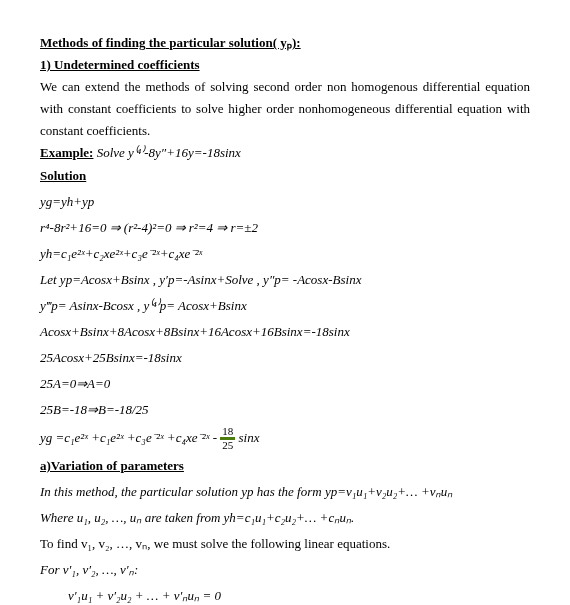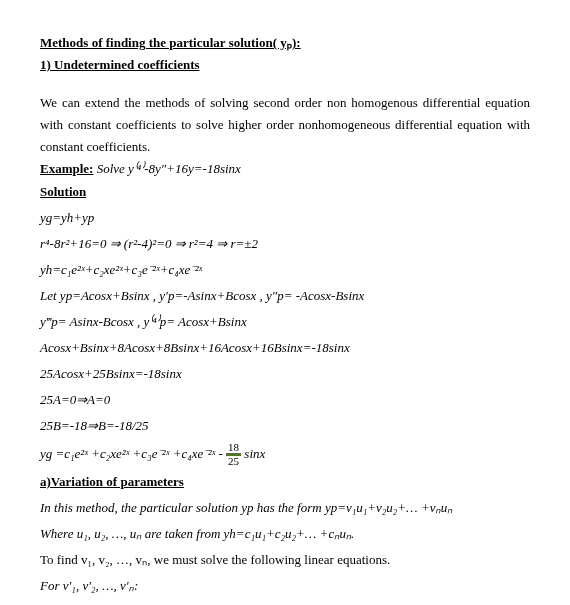--- a/index.html
+++ b/index.html
@@ -19,21 +19,20 @@
   }
   .eq {
     font-style: italic;
     margin: 4px 0;
   }
   .indent {
     margin-left: 28px;
   }
   .justify {
     text-align: justify;
-    margin-top: 16px;
   }
   .frac {
     display: inline-block;
     vertical-align: middle;
     text-align: center;
     font-style: normal;
     line-height: 1;
   }
   .frac .num { display:block; border-bottom:3px solid #4d7c0f; padding:0 2px; font-size:0.85em;}
   .frac .den { display:block; padding:0 2px; font-size:0.85em;}
@@ -49,29 +48,29 @@
 <div>
   <span class="underline-bold-italic">Example:</span>
   <span class="eq">  Solve  y⁽⁴⁾-8y″+16y=-18sinx</span>
 </div>
 
 <div class="underline-bold-italic">Solution</div>
 
 <div class="eq">yg=yh+yp</div>
 <div class="eq">r⁴-8r²+16=0 ⇒ (r²-4)²=0 ⇒ r²=4 ⇒ r=±2</div>
 <div class="eq">yh=c₁e²ˣ+c₂xe²ˣ+c₃e⁻²ˣ+c₄xe⁻²ˣ</div>
-<div class="eq">Let  yp=Acosx+Bsinx ,  y′p=-Asinx+Bcosx ,    y″p= -Acosx-Bsinx</div>
+<div class="eq">Let  yp=Acosx+Bsinx ,  y′p=-Asinx+Solve ,    y″p= -Acosx-Bsinx</div>
 <div class="eq">y‴p= Asinx-Bcosx  ,  y⁽⁴⁾p= Acosx+Bsinx</div>
 <div class="eq">Acosx+Bsinx+8Acosx+8Bsinx+16Acosx+16Bsinx=-18sinx</div>
 <div class="eq">25Acosx+25Bsinx=-18sinx</div>
 <div class="eq">25A=0⇒A=0</div>
 <div class="eq">25B=-18⇒B=-18/25</div>
 
 <div class="eq">
-  <span>yg =c₁e²ˣ +c₂xe²ˣ +c₃e⁻²ˣ +c₄xe⁻²ˣ -</span>
+  <span>yg =c₁e²ˣ +c₁e²ˣ +c₃e⁻²ˣ +c₄xe⁻²ˣ -</span>
   <span class="frac">
     <span class="num">18</span>
     <span class="den">25</span>
   </span>
   <span>sinx</span>
 </div>
 
 <div class="underline-bold-italic">a)Variation of parameters</div>
 
 <div class="eq">In this method, the particular solution yp has the form yp=v₁u₁+v₂u₂+… +vₙuₙ</div>

